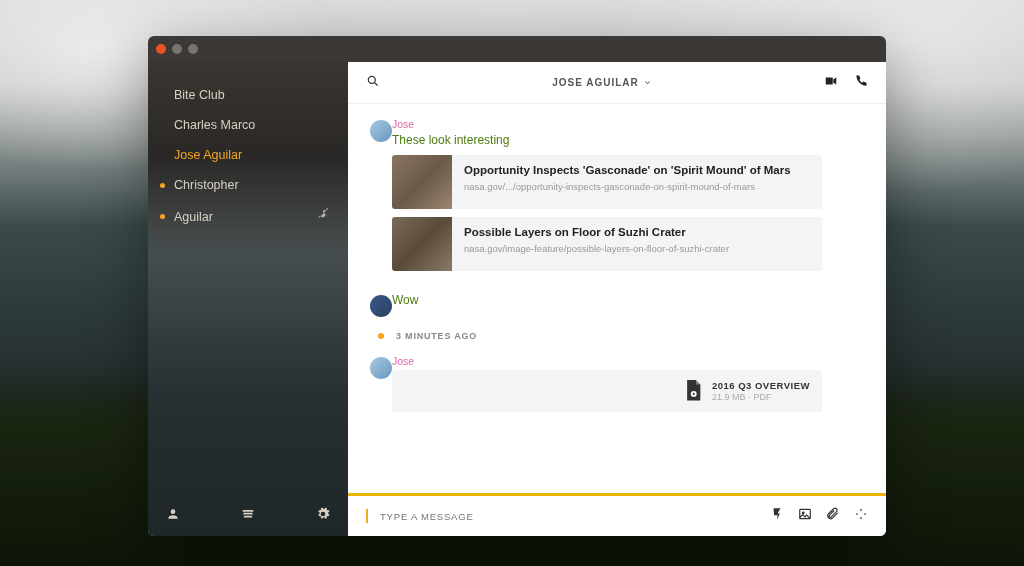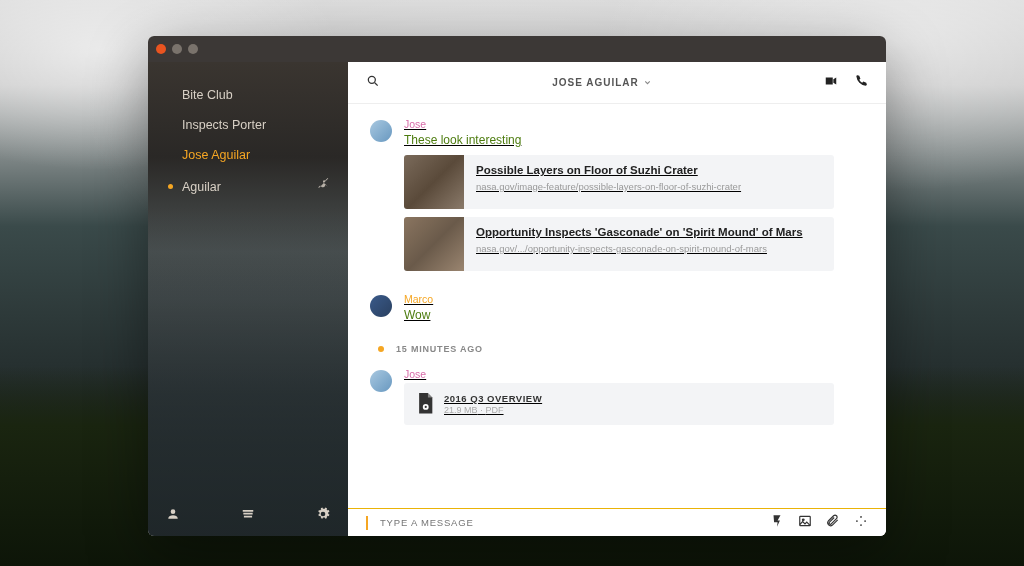--- a/index.html
+++ b/index.html
@@ -26,52 +26,52 @@
 .tb-btn { width:10px; height:10px; border-radius:50%; }
 .body { flex:1; display:flex; min-height:0; }
 .sidebar {
   width:200px; background:linear-gradient(to bottom, #3a3530 0%, #2a2826 20%, #4a5050 40%, #3a4040 60%, #2a3030 80%, #202525 100%);
   display:flex; flex-direction:column; color:#e8e0d5; position:relative;
 }
 .sidebar::before { content:""; position:absolute; inset:0; background:
   linear-gradient(to bottom, transparent 30%, rgba(50,60,65,0.3) 50%, rgba(30,40,45,0.5) 70%);
   pointer-events:none;
 }
-.contacts { padding:18px 0 0 8px; flex:1; position:relative; z-index:1; }
+.contacts { padding:18px 0 0 0; flex:1; position:relative; z-index:1; }
 .contact { padding:8px 18px 8px 26px; font-size:12.5px; color:#d8d0c5; cursor:pointer; display:flex; align-items:center; position:relative; }
 .contact.active { color:#f5a623; }
 .contact .dot { position:absolute; left:12px; width:5px; height:5px; border-radius:50%; background:#f5a623; }
 .contact .mute { margin-left:auto; opacity:0.8; }
 .sidebar-footer { height:40px; display:flex; align-items:center; justify-content:space-between; padding:0 18px; position:relative; z-index:1; }
 .sidebar-footer svg { fill:#d8d0c5; }
 .main { flex:1; display:flex; flex-direction:column; background:#fff; }
 .header { height:42px; border-bottom:1px solid #eee; display:flex; align-items:center; padding:0 18px; }
 .header-title { flex:1; text-align:center; font-size:10px; letter-spacing:1px; color:#555; font-weight:600; display:flex; align-items:center; justify-content:center; gap:4px; }
 .header-actions { display:flex; gap:16px; }
 .messages { flex:1; overflow-y:auto; padding:14px 22px 8px 22px; }
-.msg { display:flex; gap:12px; margin-bottom:14px;text-decoration:underline; }
+.msg { display:flex; margin-bottom:14px; }
 .avatar { width:22px; height:22px; border-radius:50%; flex-shrink:0; margin-top:2px; }
 .msg-body { flex:1; }
 .sender { font-size:10.5px; font-weight:500; margin-bottom:3px; }
 .sender.pink { color:#d86ba8; }
 .sender.orange { color:#f5a623; }
 .msg-text { font-size:12px; color:#4d7c0f; margin-bottom:8px; }
 .link-card { background:#f3f4f6; border-radius:3px; display:flex; gap:12px; padding:0; margin-bottom:8px; overflow:hidden; max-width:430px; }
 .link-thumb { width:60px; height:54px; background:linear-gradient(135deg,#8a7560,#6a5a4a,#9a8570); flex-shrink:0; }
 .link-body { padding:8px 10px 8px 0; flex:1; }
 .link-title { font-size:11.5px; font-weight:600; color:#222; margin-bottom:3px; line-height:1.3; }
 .link-url { font-size:9.5px; color:#999; }
 .time-sep { display:flex; align-items:center; gap:12px; margin:10px 0 14px 0; }
 .time-dot { width:6px; height:6px; border-radius:50%; background:#f5a623; margin-left:8px; }
 .time-text { font-size:9px; letter-spacing:0.8px; color:#888; font-weight:600; }
-.file-card { background:#f3f4f6; border-radius:3px; display:flex; gap:10px; padding:10px 12px; align-items:center; max-width:430px; }
+.file-card { background:#f3f4f6; border-radius:3px; display:flex; gap:10px; padding:10px 12px; align-items:center; max-width:430px;justify-content:flex-end; }
 .file-icon { width:18px; height:22px; }
 .file-name { font-size:9.5px; font-weight:700; color:#333; letter-spacing:0.5px; }
 .file-meta { font-size:9px; color:#aaa; margin-top:1px; }
-.composer { height:28px; border-top:1px solid #eab308; display:flex; align-items:center; padding:0 18px; gap:12px; }
+.composer { height:43px; border-top:3px solid #eab308; display:flex; align-items:center; padding:0 18px; gap:12px; }
 .composer-bar { width:2px; height:14px; background:#f5a623; }
 .composer-input { flex:1; border:none; outline:none; font-size:9.5px; letter-spacing:0.8px; color:#aaa; }
 .composer-actions { display:flex; gap:14px; align-items:center; }
 .i { width:14px; height:14px; }
 </style>
 </head>
 <body>
 
 <div class="bg-fog"></div>
 <div class="bg-trees"></div>
@@ -82,24 +82,28 @@
     <div class="tb-btn" style="background:#7a736c"></div>
     <div class="tb-btn" style="background:#7a736c"></div>
   </div>
   <div class="body">
     <div class="sidebar">
       <div class="contacts">
         <div class="contact">
           <span>Bite Club</span>
         </div>
         <div class="contact">
-          <span>Inspects Porter</span>
+          <span>Charles Marco</span>
         </div>
         <div class="contact active">
           <span>Jose Aguilar</span>
+        </div>
+        <div class="contact">
+          <span class="dot"></span>
+          <span>Christopher</span>
         </div>
         <div class="contact">
           <span class="dot"></span>
           <span>Aguilar</span>
           <span class="mute">
             <svg class="i" viewBox="0 0 24 24" fill="#d8d0c5">
                 <path d="M16 10v2a4 4 0 01-6.8 2.8L7 13l-3 3 1 1 16-16-1-1-4 4V6a2 2 0 00-4 0v1l8 8z"></path>
               </svg>
           </span>
         </div>
@@ -151,48 +155,47 @@
         </div>
       </div>
 
       <div class="messages">
 
         <div class="msg">
           <div class="avatar" style="background:linear-gradient(135deg,#a8c8e0,#6898c0)"></div>
           <div class="msg-body">
             <div class="sender pink">Jose</div>
             <div class="msg-text">These look interesting</div>
+            <div class="link-card">
+              <div class="link-thumb"></div>
+              <div class="link-body">
+                <div class="link-title">Opportunity Inspects 'Gasconade' on 'Spirit Mound' of Mars</div>
+                <div class="link-url">nasa.gov/.../opportunity-inspects-gasconade-on-spirit-mound-of-mars</div>
+              </div>
+            </div>
             <div class="link-card">
               <div class="link-thumb" style="background:linear-gradient(135deg,#7a6a5a,#5a4a3a,#8a7a6a)"></div>
               <div class="link-body">
                 <div class="link-title">Possible Layers on Floor of Suzhi Crater</div>
                 <div class="link-url">nasa.gov/image-feature/possible-layers-on-floor-of-suzhi-crater</div>
               </div>
             </div>
-            <div class="link-card">
-              <div class="link-thumb"></div>
-              <div class="link-body">
-                <div class="link-title">Opportunity Inspects 'Gasconade' on 'Spirit Mound' of Mars</div>
-                <div class="link-url">nasa.gov/.../opportunity-inspects-gasconade-on-spirit-mound-of-mars</div>
-              </div>
-            </div>
           </div>
         </div>
 
         <div class="msg">
           <div class="avatar" style="background:linear-gradient(135deg,#3a5a8a,#2a4060)"></div>
           <div class="msg-body">
-            <div class="sender orange">Marco</div>
             <div class="msg-text">Wow</div>
           </div>
         </div>
 
         <div class="time-sep">
           <span class="time-dot"></span>
-          <span class="time-text">15 MINUTES AGO</span>
+          <span class="time-text">3 MINUTES AGO</span>
         </div>
 
         <div class="msg">
           <div class="avatar" style="background:linear-gradient(135deg,#a8c8e0,#6898c0)"></div>
           <div class="msg-body">
             <div class="sender pink">Jose</div>
             <div class="file-card">
               <svg class="file-icon" viewBox="0 0 24 30" fill="#333">
                 <path d="M4 0h12l6 6v22H4z"></path>
                   <path d="M16 0v6h6" fill="#fff" opacity="0.4"></path>

